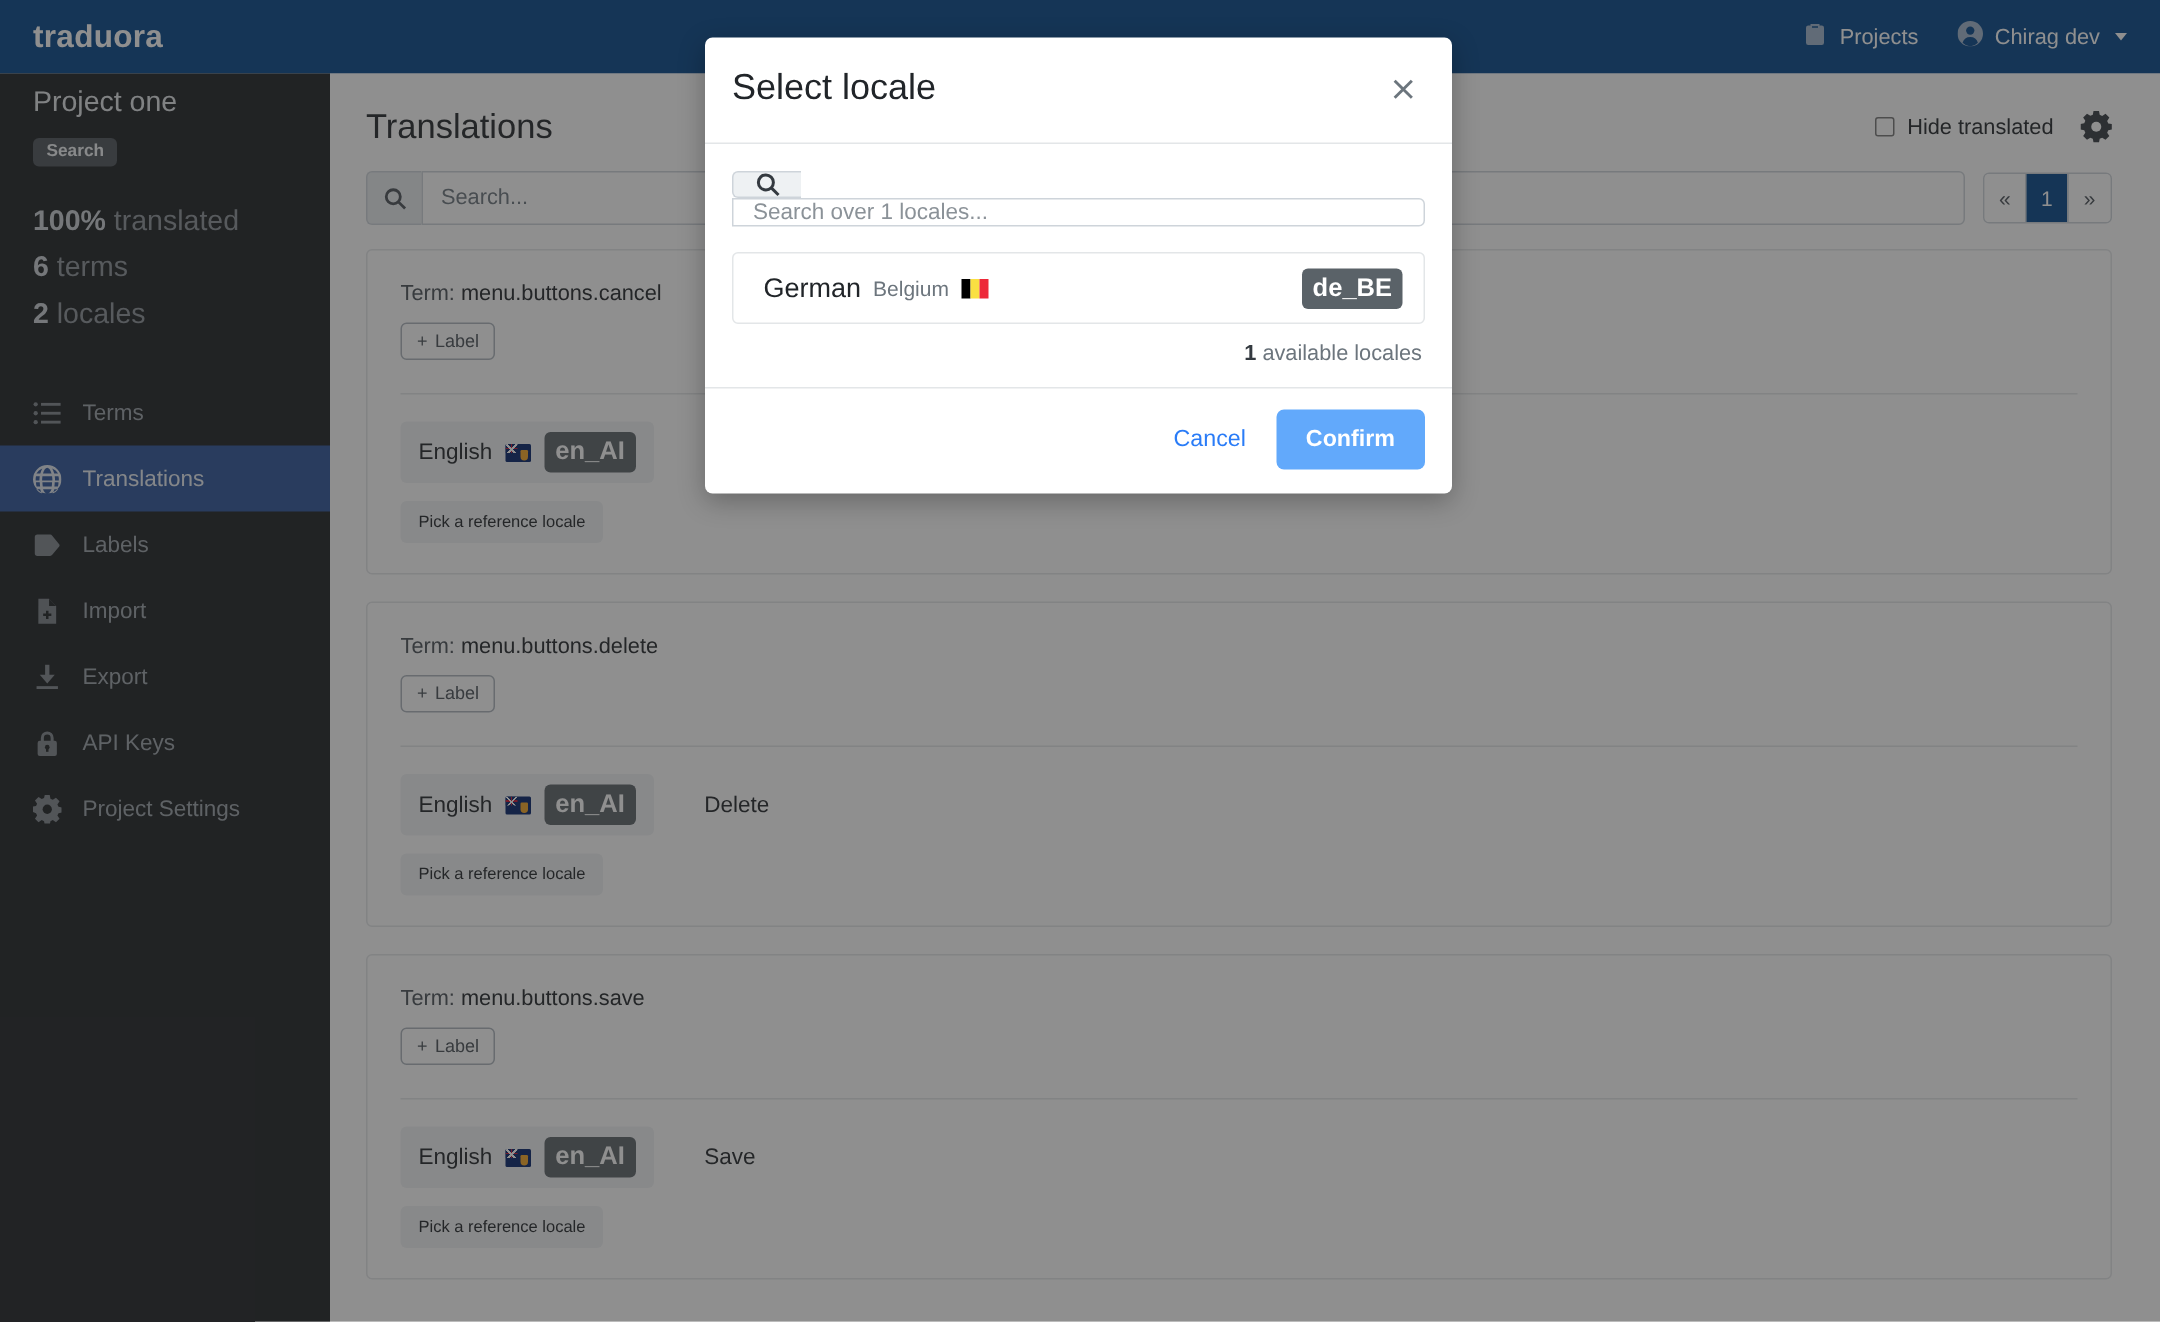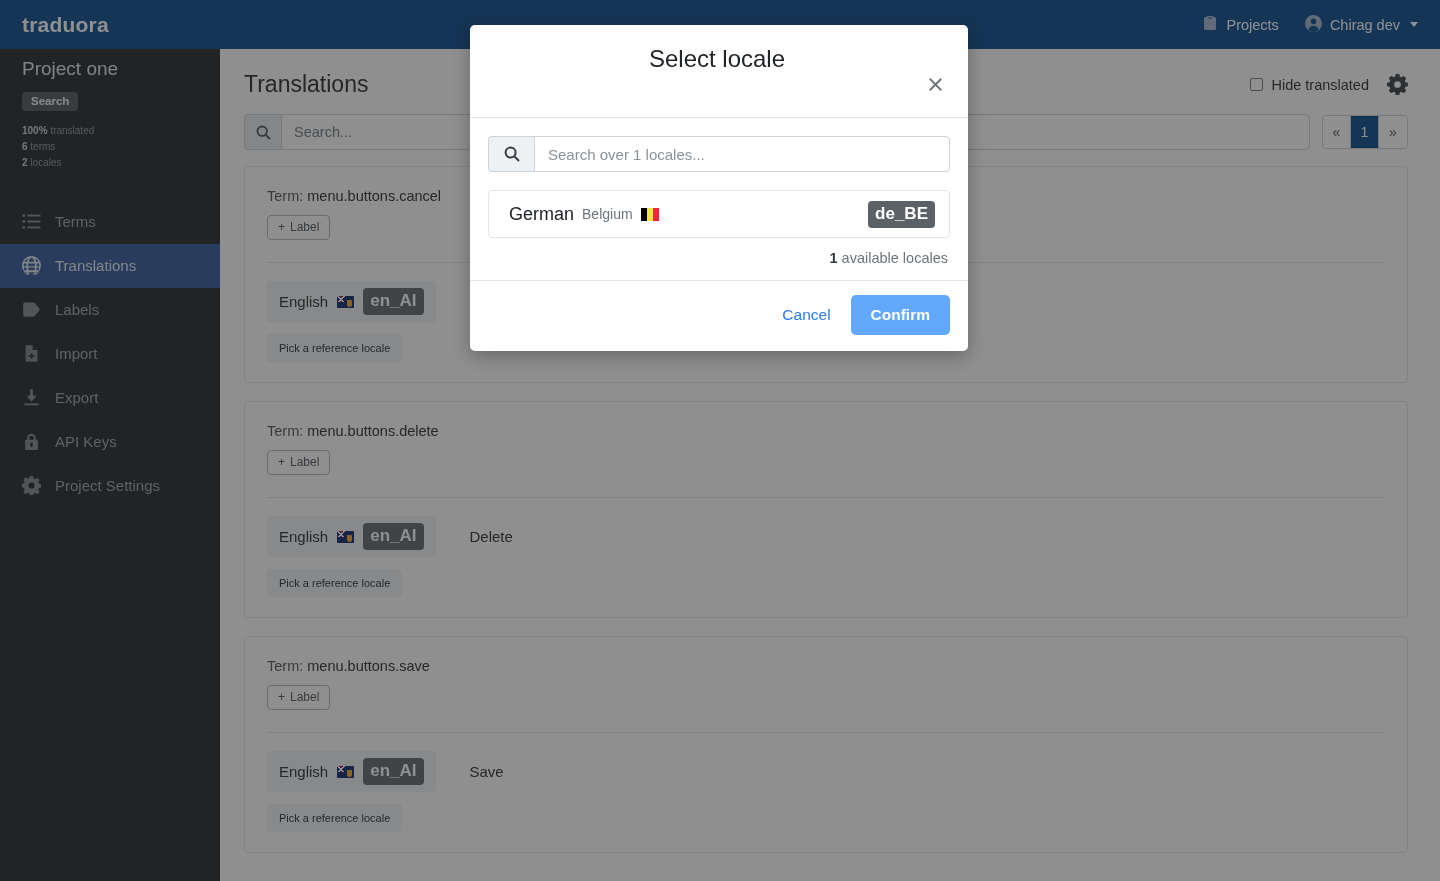--- a/index.html
+++ b/index.html
@@ -59,21 +59,21 @@
   }
   .role-badge {
     display: inline-block;
     margin: 12px 0 0 22px;
     padding: 3px 9px 4px;
     background: #4b5258;
     color: #f0f2f4;
     border-radius: 4px;
     font-size: 11.5px; font-weight: 700;
   }
-  .stats { margin: 12px 0 0 22px; line-height: 1.62; font-size: 10px; }
+  .stats { margin: 22px 0 0 22px; line-height: 1.62; font-size: 19px; }
   .stats div { color: #8a9197; }
   .stats b { color: #c8ced3; font-weight: 700; }
 
   .navlist { margin-top: 28px; }
   .navitem {
     display: flex; align-items: center; gap: 14px;
     height: 44px; padding-left: 22px;
     color: #9aa1a8; font-size: 15px;
     cursor: pointer;
   }
@@ -188,31 +188,30 @@
     background: #ffffff;
     border-radius: 5px;
     box-shadow: 0 5px 18px rgba(0,0,0,0.28);
     z-index: 50;
     overflow: hidden;
   }
   .modal-head {
     display: flex; align-items: center;
     padding: 20px 22px 22px 18px;
     border-bottom: 1px solid #e3e6e8;
-    flex-direction: column;
   }
   .modal-title { font-size: 24px; color: #212529; font-weight: 400; }
   .modal-close {
     margin-left: auto; width: 22px; height: 22px;
     display: flex; align-items: center; justify-content: center;
     cursor: pointer;
   }
   .modal-close svg { width: 17px; height: 17px; stroke: #6c757d; stroke-width: 1.8; }
   .modal-body { padding: 18px 18px 14px; }
-  .m-search-group { display: flex; height: 36px; }
+  .m-search-group { display: flex; height: 36px; flex-direction: column; }
   .m-search-icon {
     width: 46px; border: 1px solid #ced4da; border-right: none;
     border-radius: 4px 0 0 4px; background: #eef1f3;
     display: flex; align-items: center; justify-content: center;
   }
   .m-search-icon svg { width: 16px; height: 16px; stroke: #343a40; fill: none; stroke-width: 2; }
   .m-search-field {
     flex: 1; border: 1px solid #ced4da; border-radius: 0 4px 4px 0;
     background: #fff; display: flex; align-items: center;
     padding-left: 13px; font-size: 15px; color: #8b9298;

